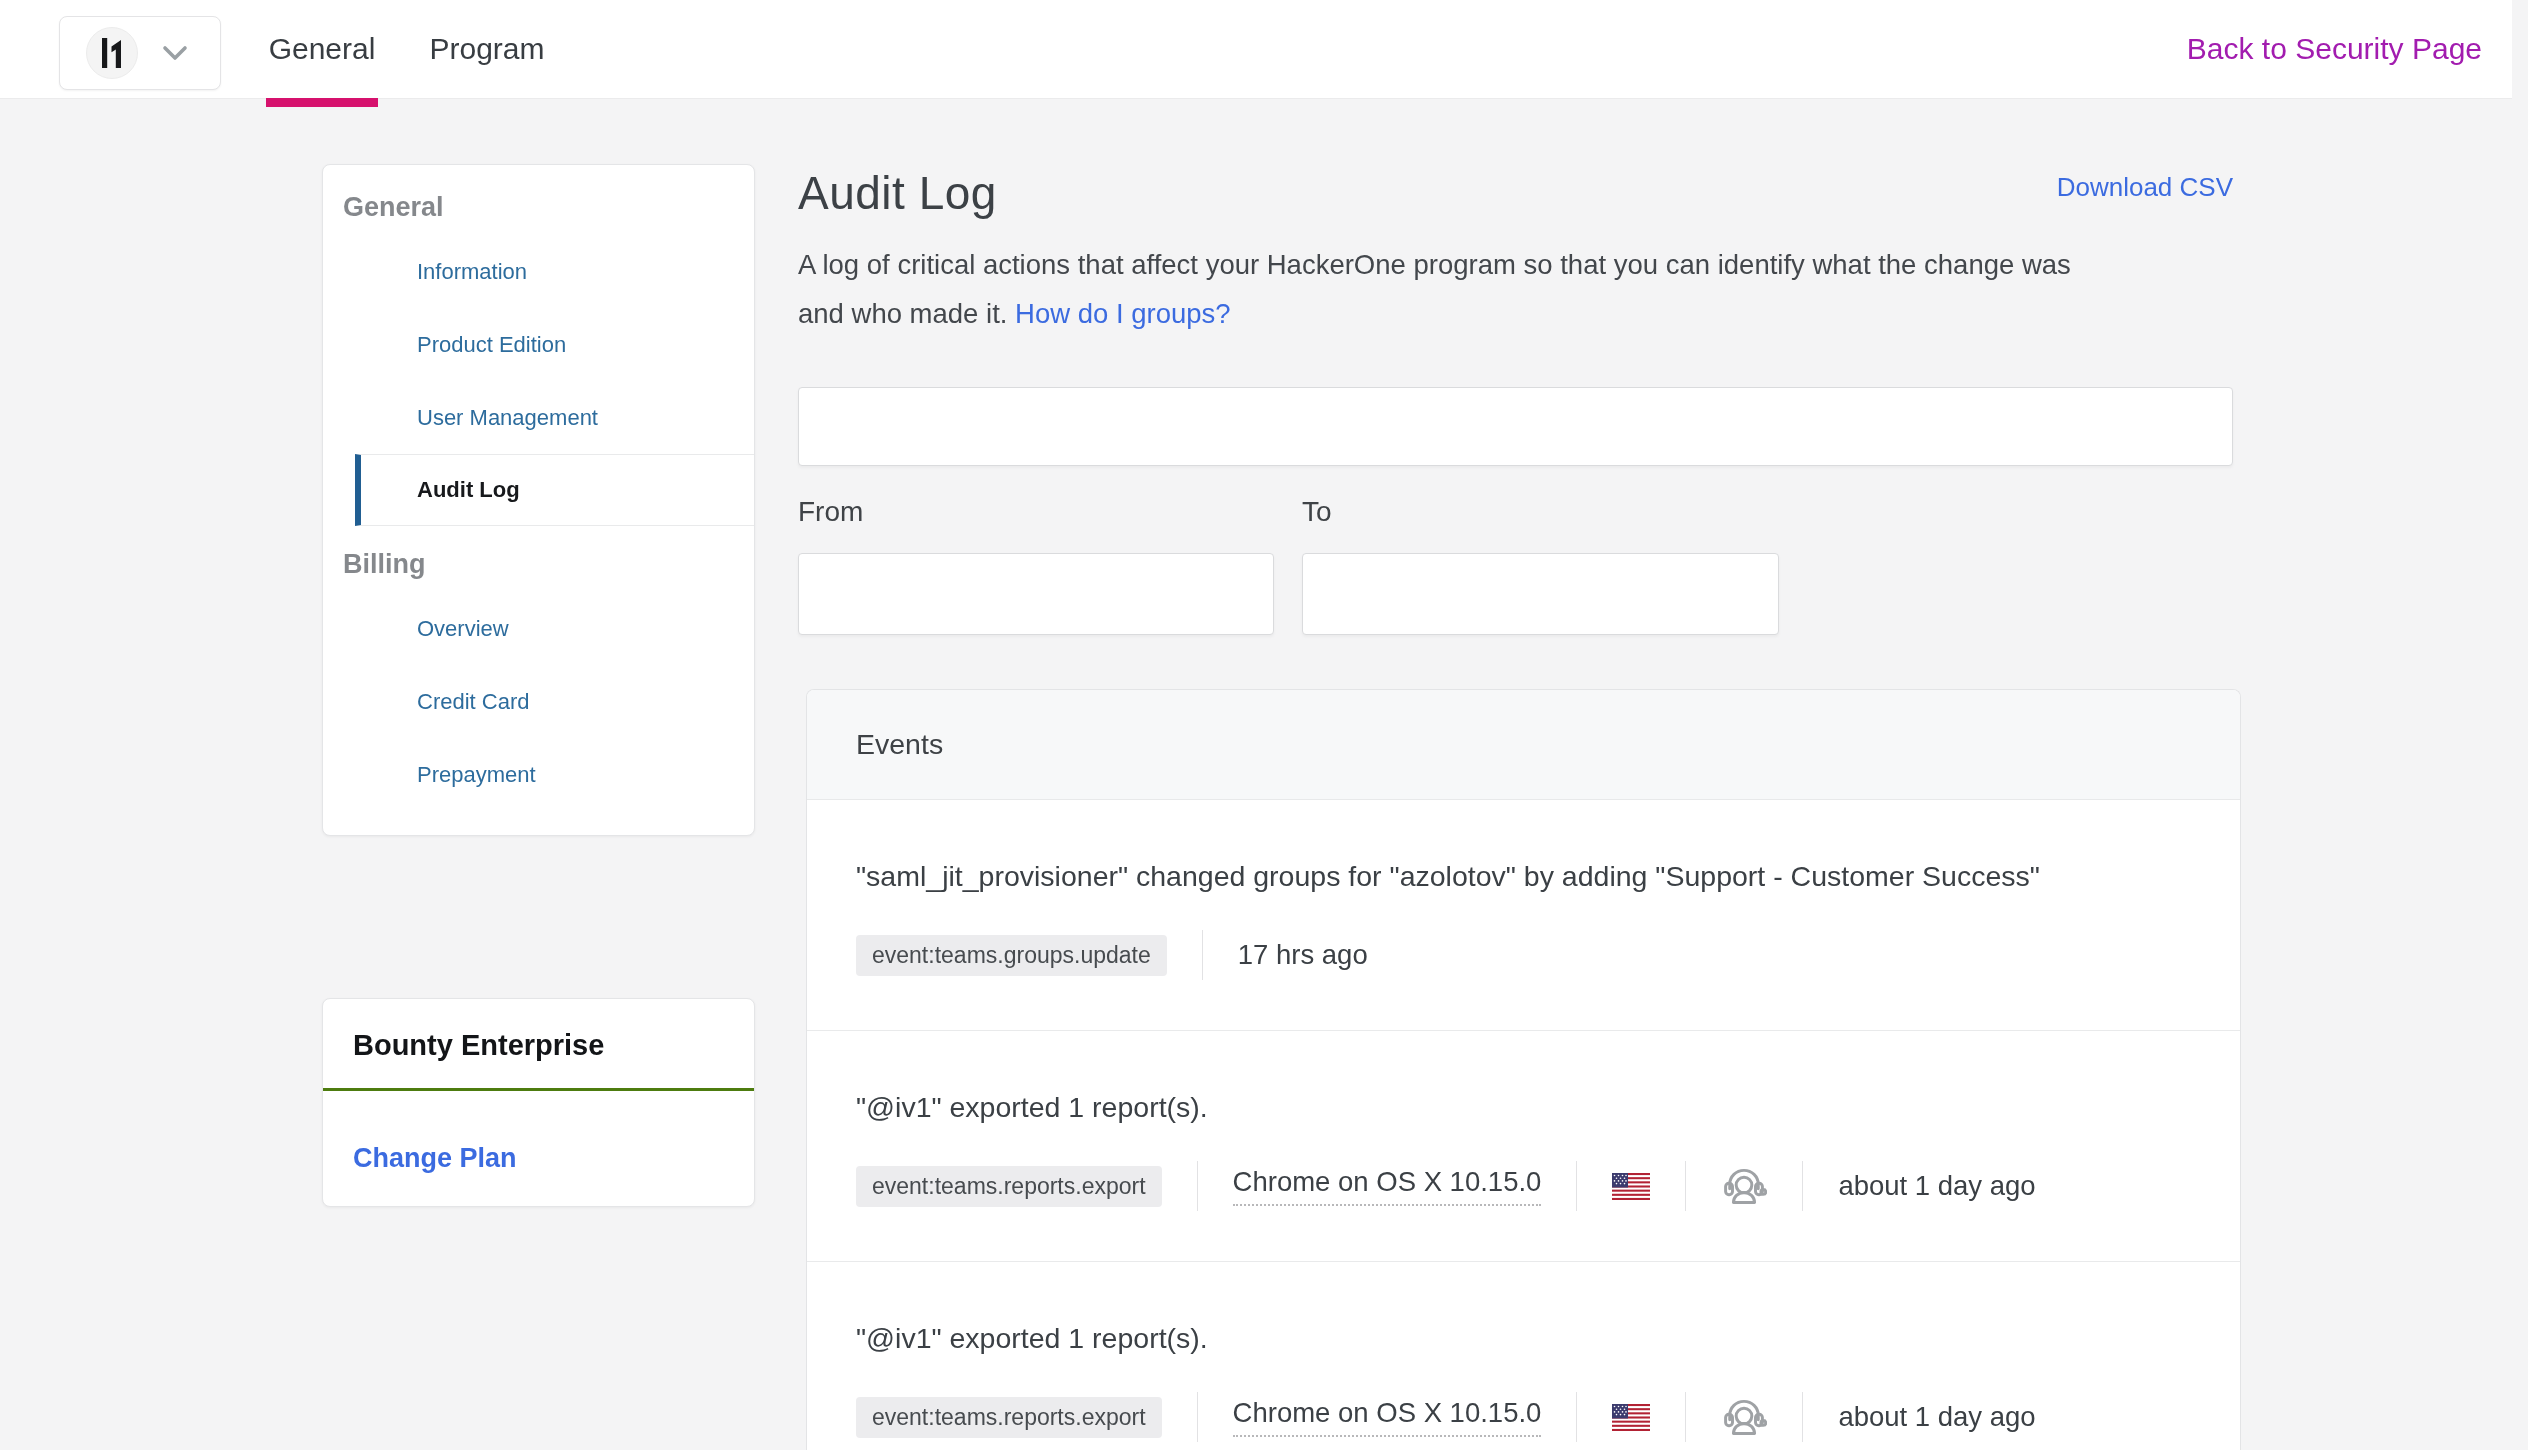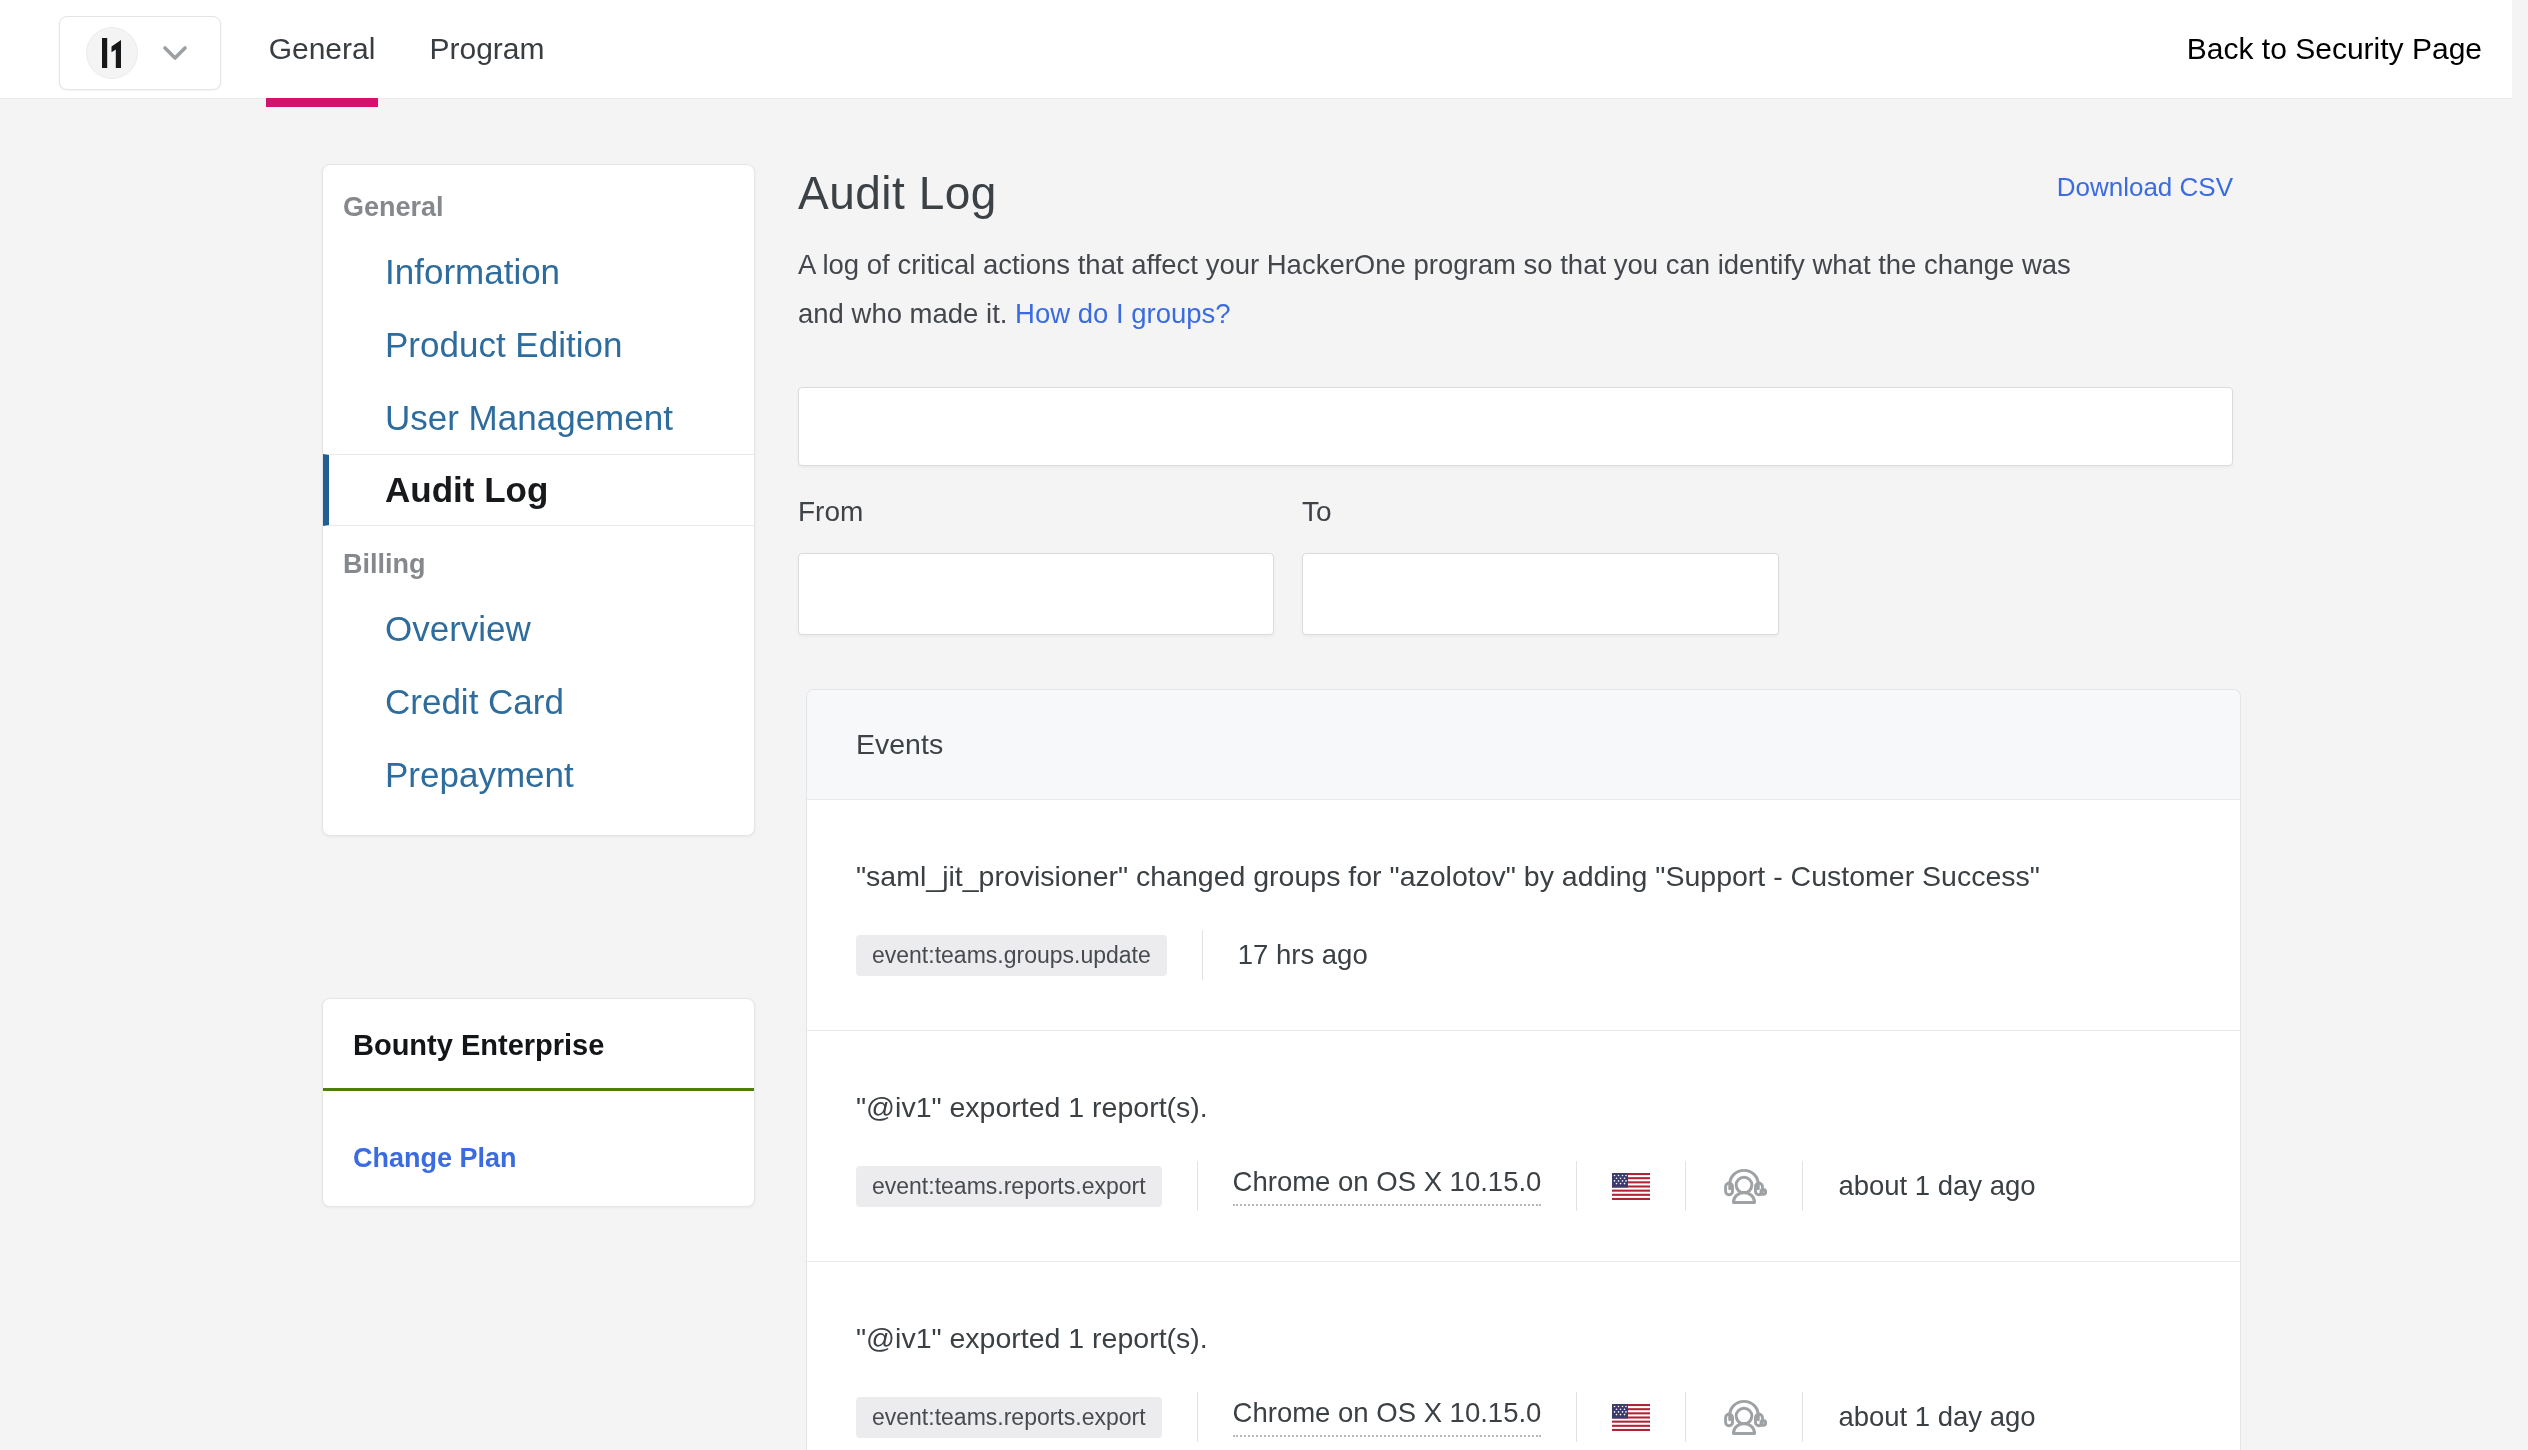--- a/index.html
+++ b/index.html
@@ -17,31 +17,31 @@
   .logo-circle { width:52px; height:52px; border-radius:50%; background:#f4f4f4;
             border:1px solid #ececec; display:flex; align-items:center; justify-content:center; }
   .chevron { margin-left:24px; display:flex; }
   .tab { position:absolute; top:0; height:98px; display:flex; align-items:center;
          justify-content:center; font-size:30px; color:#383d42; cursor:pointer; }
   .tab-general { left:266px; width:112px; }
   .tab-program { left:424px; width:126px; }
   .tab-underline { position:absolute; left:266px; top:98px; width:112px; height:9px;
          background:#d6116d; z-index:21; }
   .back-link { position:absolute; right:30px; top:0; height:98px; display:flex;
-         align-items:center; font-size:30px; color:#000000; cursor:pointer; }
+         align-items:center; font-size:30px; color:#a21caf; cursor:pointer; }
 
   
   .side-card { position:absolute; left:322px; width:433px; background:#fff;
          border:1px solid #e4e5e7; border-radius:8px; box-shadow:0 1px 3px rgba(0,0,0,.05); }
   .nav-card { top:164px; padding:14px 0 24px; }
   .section-title { height:56px; line-height:56px; padding-left:20px; font-size:27px;
          font-weight:bold; color:#85888c; }
   .section-title.billing { margin-top:10px; }
   .nav-item { height:73px; display:flex; align-items:center; padding-left:62px;
-         font-size:35px; color:#2d6c9d; cursor:pointer; text-decoration:none; }
+         font-size:22px; color:#2d6c9d; cursor:pointer; text-decoration:none;margin-left:32px; }
   .nav-item.active { height:72px; font-weight:bold; color:#17191c;
          border-left:6px solid #215e92; padding-left:56px;
          border-top:1px solid #e9eaeb; border-bottom:1px solid #e9eaeb; }
 
   .plan-card { top:998px; }
   .plan-head { padding:30px 30px 26px; font-size:29px; font-weight:bold; color:#131518;
          border-bottom:3px solid #4d7c0f; }
   .plan-body { padding:26px 30px 32px; }
   .plan-desc { font-size:26.5px; line-height:43px; color:#202326; }
   .plan-cta { display:inline-block; margin-top:26px; font-size:27px; font-weight:bold;

